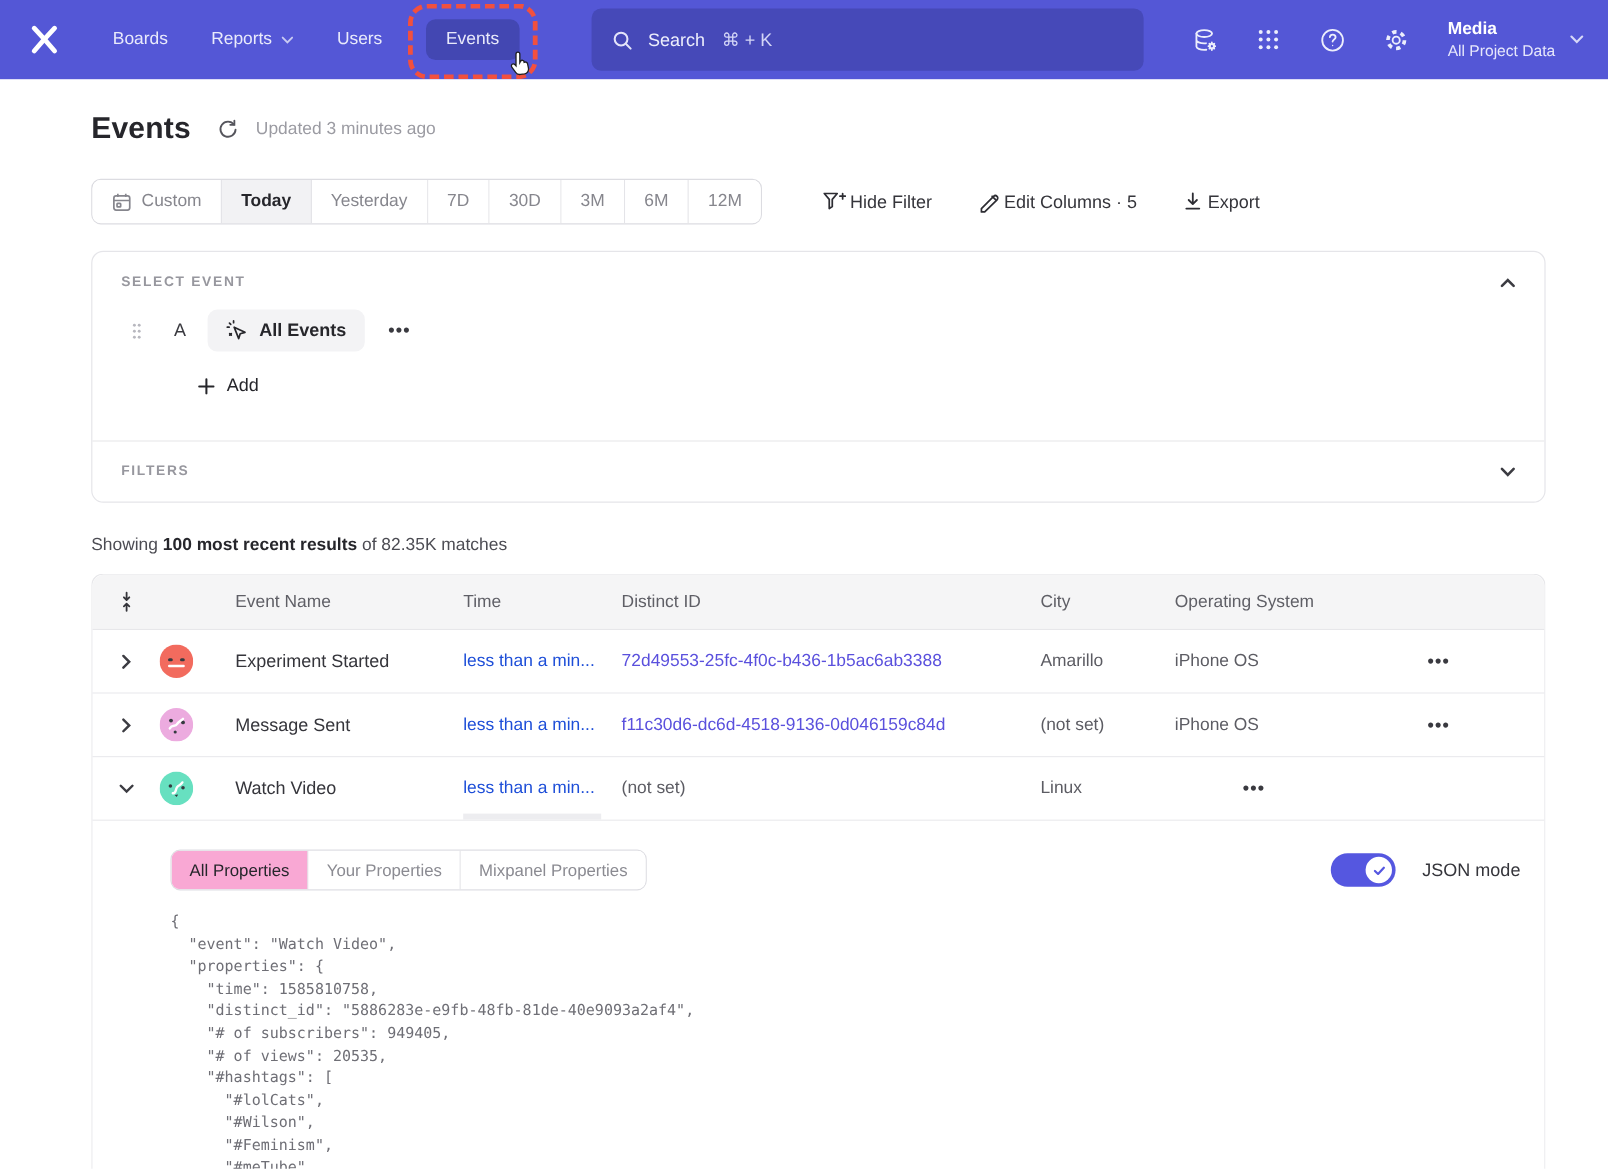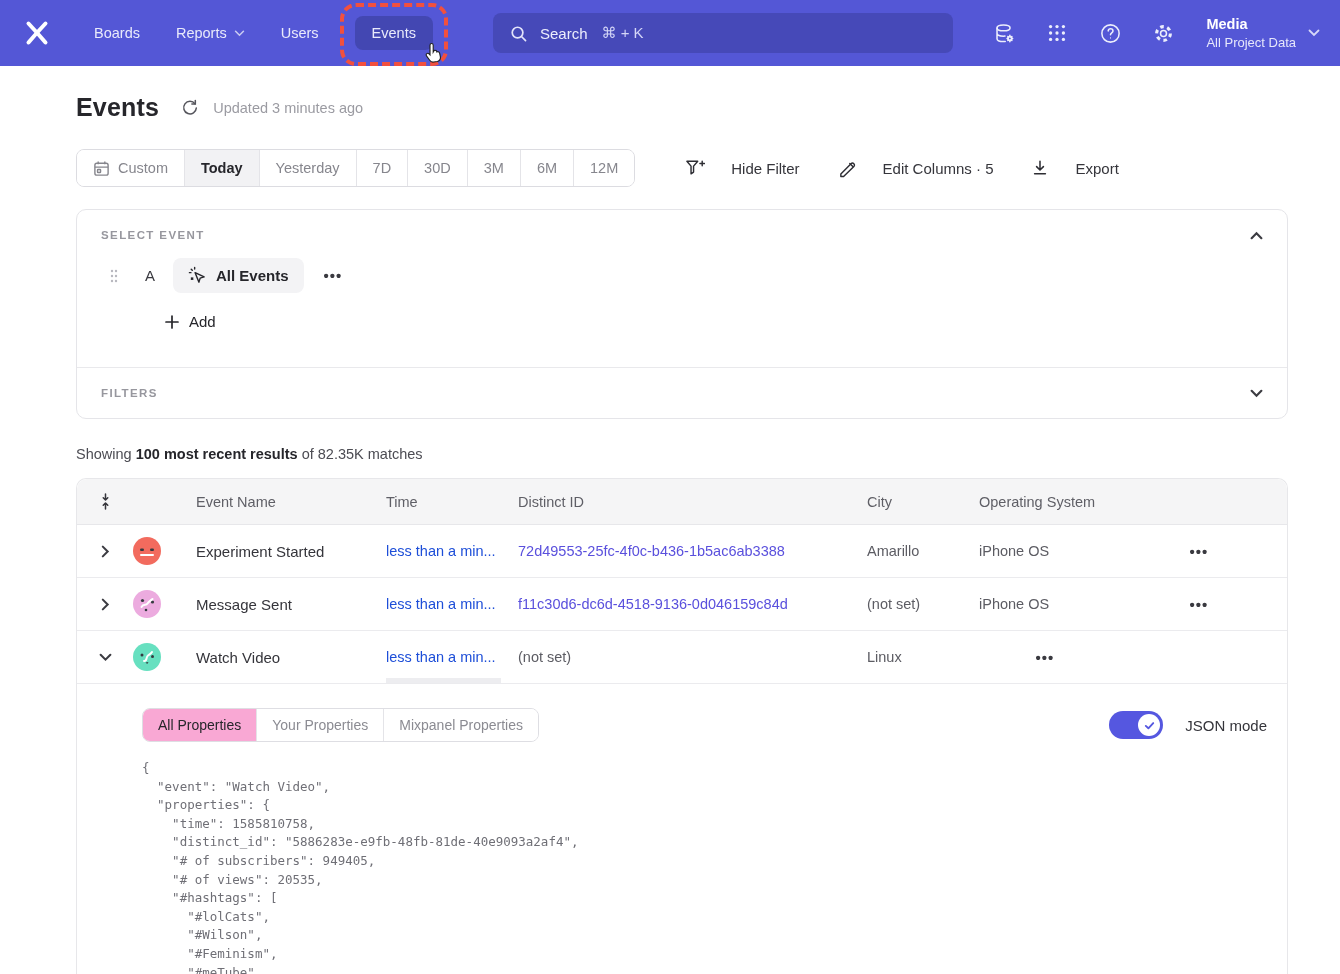--- a/index.html
+++ b/index.html
@@ -12,21 +12,21 @@
   .logo { width:30px; height:30px; display:flex; align-items:center; justify-content:center; cursor:pointer; }
   .nav-items { display:flex; align-items:center; margin-left:42px; gap:36px; }
   .nav-item { color:#e9eafb; font-size:14.5px; display:flex; align-items:center; gap:7px;
     cursor:pointer; white-space:nowrap; }
   .nav-item .chev { color:#c9cbf2; display:flex; }
   .nav-item.active { background:#4347b2; padding:9px 17px; border-radius:8px; position:relative; }
   .annotation-box { position:absolute; left:-15px; top:-13px; right:-15px; bottom:-16px;
     border:4px dashed #f2503e; border-radius:16px; pointer-events:none; }
   .cursor-hand { position:absolute; right:-12px; bottom:-18px; width:24px; height:26px; pointer-events:none; }
 
-  .nav-search { margin-left:60px; width:460px; height:40px; background:#4649b8; border-radius:8px;
+  .nav-search { margin-left:60px; width:460px; height:52px; background:#4649b8; border-radius:8px;
     display:flex; align-items:center; padding:0 16px; gap:12px; color:#eceefc; cursor:text; }
   .nav-search .mag { display:flex; color:#e3e4fa; }
   .nav-search .txt { font-size:15px; }
   .nav-search .shortcut { font-size:15px; color:#d4d6f7; margin-left:2px; }
 
   .nav-right { margin-left:auto; display:flex; align-items:center; gap:29px; }
   .icon-btn { width:24px; height:24px; color:#eceefc; display:flex; align-items:center;
     justify-content:center; cursor:pointer; }
   .project { display:flex; align-items:center; gap:12px; margin-left:2px; cursor:pointer; }
   .project-name { color:#fff; font-weight:bold; font-size:14.5px; line-height:19px; }
@@ -41,21 +41,21 @@
   .updated { color:#9b9ba2; font-size:14.5px; }
 
   .toolbar { display:flex; align-items:center; margin-top:27px; height:38px; }
   .segmented { display:flex; border:1px solid #dcdce1; border-radius:8px; overflow:hidden; height:38px; }
   .seg { display:flex; align-items:center; gap:8px; padding:0 16px; font-size:14.5px; color:#86868d;
     border-right:1px solid #e4e4e8; cursor:pointer; background:#fff; }
   .seg:last-child { border-right:none; }
   .seg.active { background:#f2f2f4; color:#26262b; font-weight:bold;text-align:right; }
   .seg .cal { display:flex; color:#86868d; }
 
-  .tool-btn { display:flex; align-items:center; gap:26px; font-size:15px; color:#35353b;
+  .tool-btn { display:flex; align-items:center; gap:3px; font-size:15px; color:#35353b;
     cursor:pointer; background:none; border:none; font-family:inherit; }
   .tool-btn .t-ic { display:flex; color:#2d2d33; }
   .tb-filter { margin-left:50px; } .tb-columns { margin-left:38px; } .tb-export { margin-left:38px; }
   .search-events { margin-left:auto; width:212px; height:38px; background:#f3f3f5; border-radius:8px;
     display:flex; align-items:center; padding:0 12px; gap:9px; }
   .search-events .mag { color:#8e8e95; display:flex; }
   .search-events input { border:none; outline:none; background:transparent; font-size:14.5px;
     color:#35353b; width:100%; font-family:inherit; }
   .search-events input::placeholder { color:#9a9aa1; }
 

